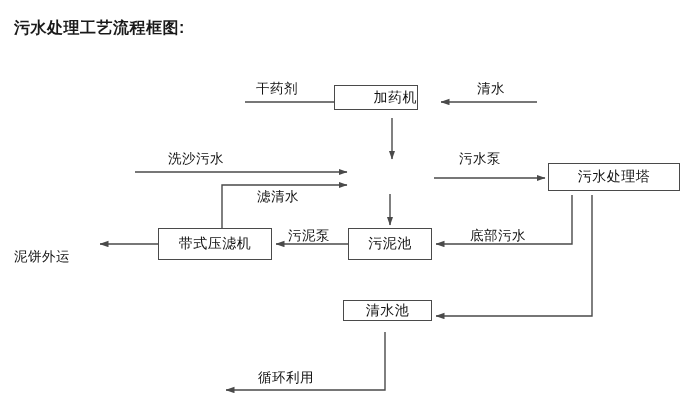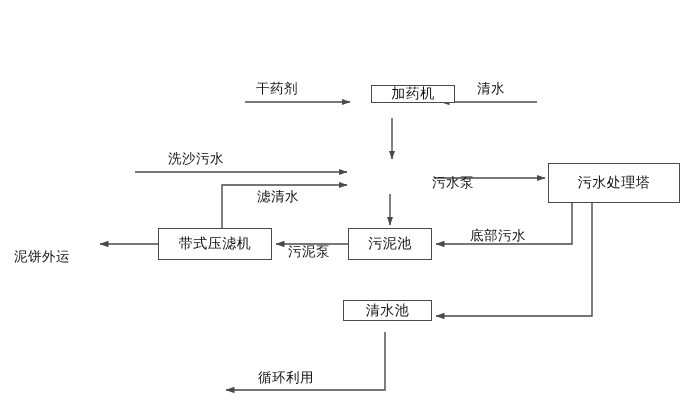--- a/index.html
+++ b/index.html
@@ -60,20 +60,21 @@
     color: #111111;
     white-space: nowrap;
     letter-spacing: 0.5px;
   }
 </style>
 </head>
 <body>
 
 <div id="canvas">
 
+  <div id="title">污水处理工艺流程框图:</div>
 
   <svg id="wires" viewBox="0 0 700 420" xmlns="http://www.w3.org/2000/svg">
     <defs>
       <marker id="ah" markerWidth="9" markerHeight="9" refX="8.5" refY="3.2" orient="auto" markerUnits="userSpaceOnUse">
         <path d="M0,0 L9,3.2 L0,6.4 z" fill="#4a4a4a"></path>
       </marker>
     </defs>
 
     <path d="M245,102 L350,102" stroke="#4a4a4a" stroke-width="1.4" fill="none" marker-end="url(#ah)"></path>
 
@@ -93,26 +94,26 @@
 
     <path d="M348,244 L276,244" stroke="#4a4a4a" stroke-width="1.4" fill="none" marker-end="url(#ah)"></path>
 
     <path d="M390,194 L390,225" stroke="#4a4a4a" stroke-width="1.4" fill="none" marker-end="url(#ah)"></path>
 
     <path d="M158,244 L100,244" stroke="#4a4a4a" stroke-width="1.4" fill="none" marker-end="url(#ah)"></path>
 
     <path d="M385,332 L385,390 L226,390" stroke="#4a4a4a" stroke-width="1.4" fill="none" marker-end="url(#ah)"></path>
   </svg>
 
-  <div class="node" style="left:371px; top:85px; width:84px; height:18px;">
+  <div class="node" style="left:334px; top:85px; width:84px; height:25px;justify-content:flex-end;">
     <span>加药机</span>
   </div>
 
 
-  <div class="node" style="left:548px; top:163px; width:132px; height:40px;">
+  <div class="node" style="left:548px; top:163px; width:132px; height:28px;">
     <span>污水处理塔</span>
   </div>
 
   <div class="node" style="left:348px; top:228px; width:84px; height:32px;">
     <span>污泥池</span>
   </div>
 
   <div class="node" style="left:158px; top:228px; width:114px; height:32px;">
     <span>带式压滤机</span>
   </div>
@@ -120,25 +121,25 @@
   <div class="node" style="left:343px; top:300px; width:89px; height:21px;">
     <span>清水池</span>
   </div>
 
   <div class="edge-label" style="left:256px; top:80px;">干药剂</div>
 
   <div class="edge-label" style="left:477px; top:80px;">清水</div>
 
   <div class="edge-label" style="left:168px; top:150px;">洗沙污水</div>
 
-  <div class="edge-label" style="left:432px; top:150px;margin-top:24px;">污水泵</div>
+  <div class="edge-label" style="left:459px; top:150px;">污水泵</div>
 
   <div class="edge-label" style="left:257px; top:188px;">滤清水</div>
 
-  <div class="edge-label" style="left:288px; top:227px;margin-top:16px;">污泥泵</div>
+  <div class="edge-label" style="left:288px; top:227px;">污泥泵</div>
 
   <div class="edge-label" style="left:470px; top:227px;">底部污水</div>
 
   <div class="edge-label" style="left:258px; top:369px;">循环利用</div>
 
   <div class="endpoint-label" style="left:14px; top:248px;">泥饼外运</div>
 
 </div>
 
 </body></html>

